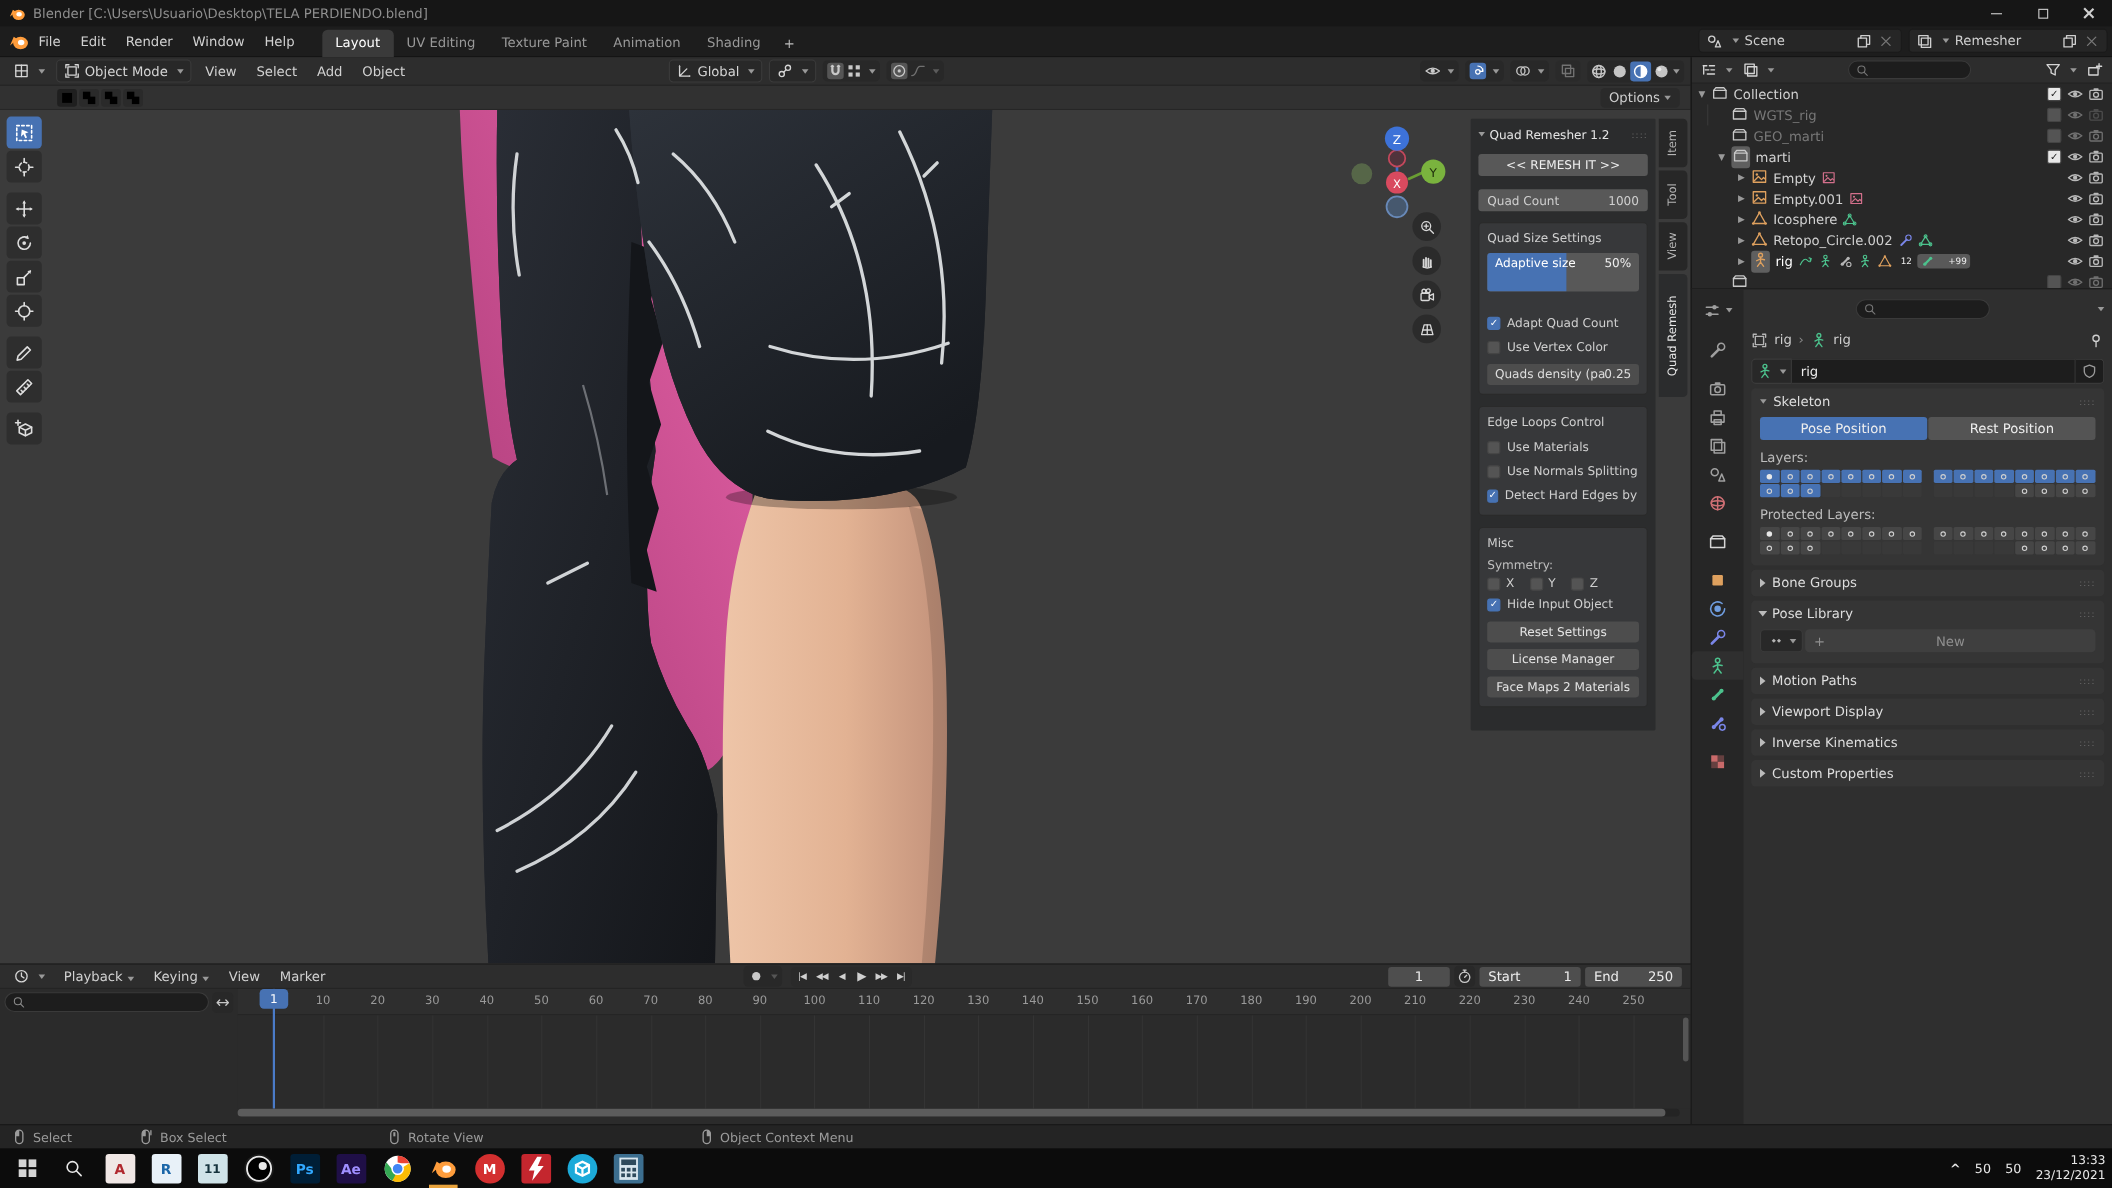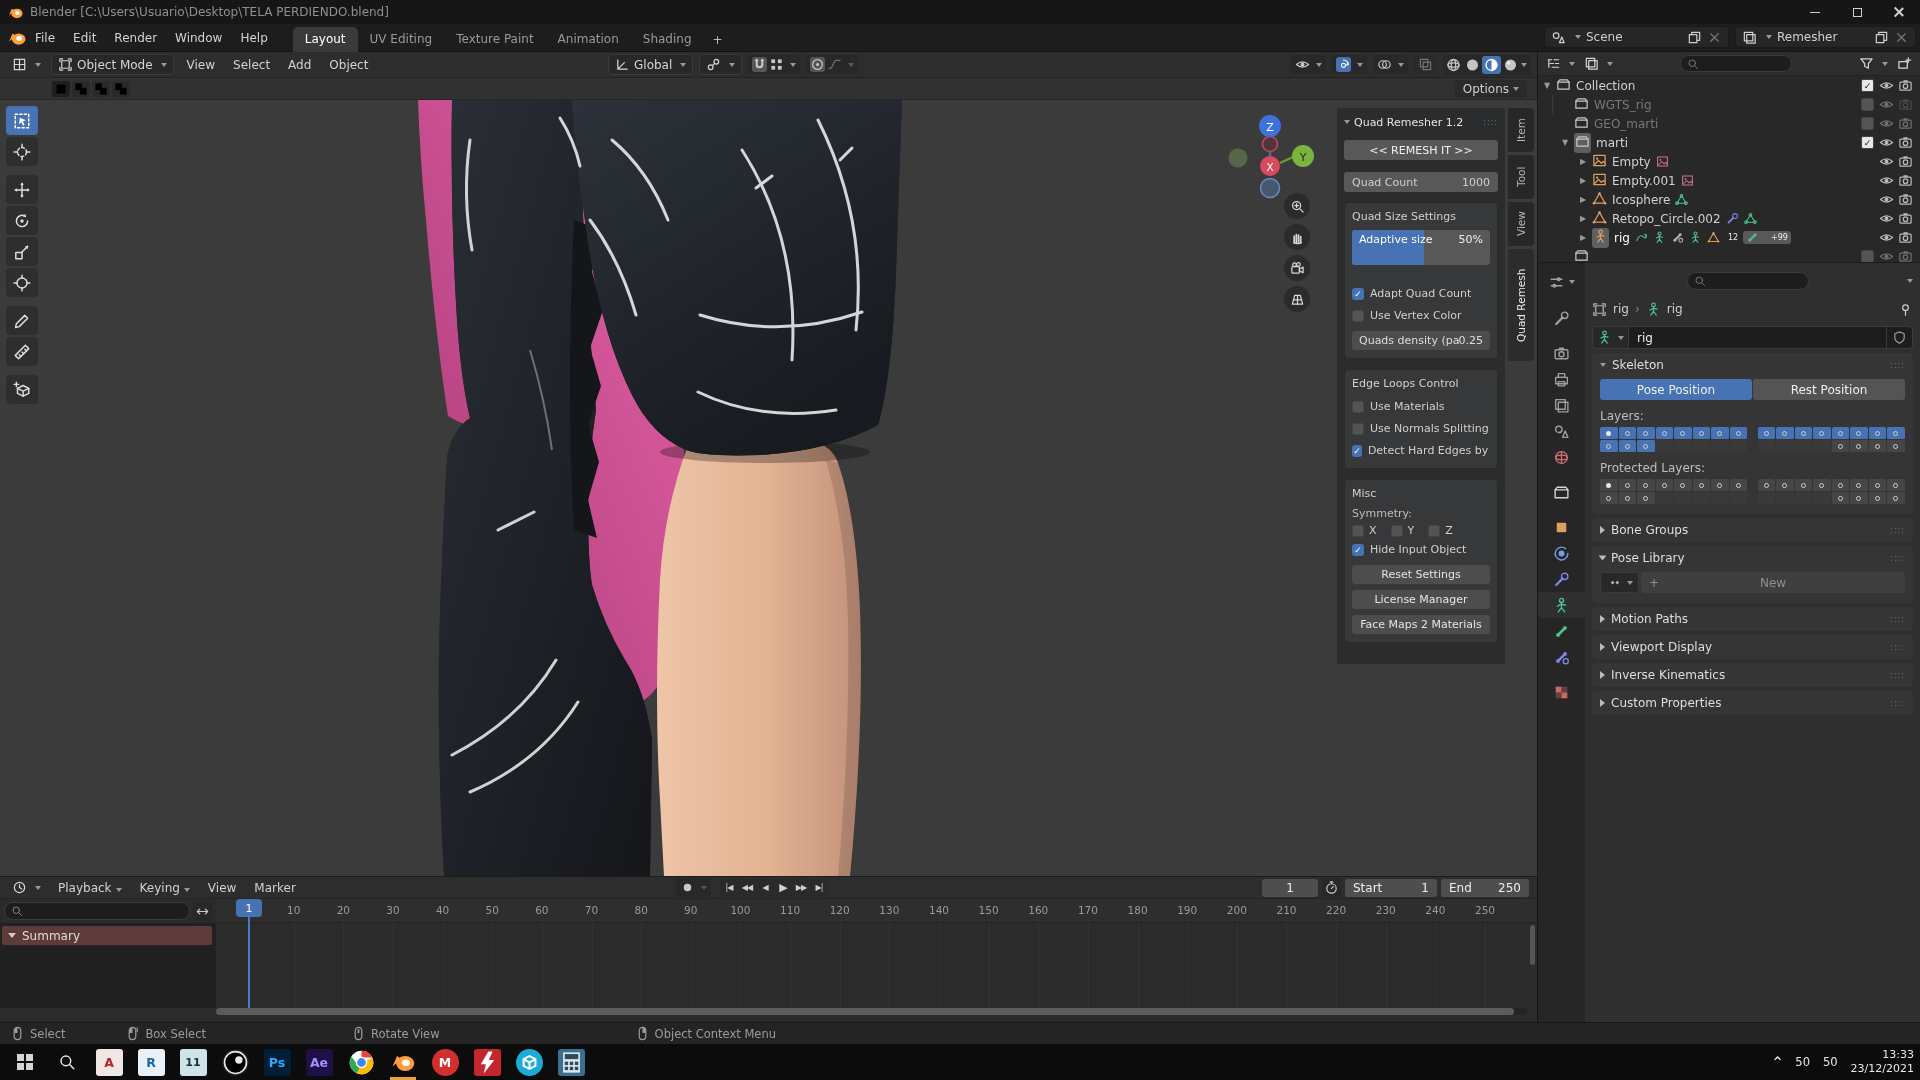--- a/index.html
+++ b/index.html
@@ -809,26 +809,20 @@
       <span class="rulnum" style="left: 871.916px;">170</span>
       <span class="rulnum" style="left: 921.556px;">180</span>
       <span class="rulnum" style="left: 971.196px;">190</span>
       <span class="rulnum" style="left: 1020.84px;">200</span>
       <span class="rulnum" style="left: 1070.48px;">210</span>
       <span class="rulnum" style="left: 1120.12px;">220</span>
       <span class="rulnum" style="left: 1169.76px;">230</span>
       <span class="rulnum" style="left: 1219.4px;">240</span>
       <span class="rulnum" style="left: 1269.04px;">250</span>
     </div>
-  <div id="tlchan">
-    <div id="sumrow">
-      <span class="tri"></span>
-      <span>Summary</span>
-    </div>
-  </div>
   <div id="tlkeys">
       <div class="gline" style="left: 77.676px;"></div>
       <div class="gline" style="left: 127.316px;"></div>
       <div class="gline" style="left: 176.956px;"></div>
       <div class="gline" style="left: 226.596px;"></div>
       <div class="gline" style="left: 276.236px;"></div>
       <div class="gline" style="left: 325.876px;"></div>
       <div class="gline" style="left: 375.516px;"></div>
       <div class="gline" style="left: 425.156px;"></div>
       <div class="gline" style="left: 474.796px;"></div>

